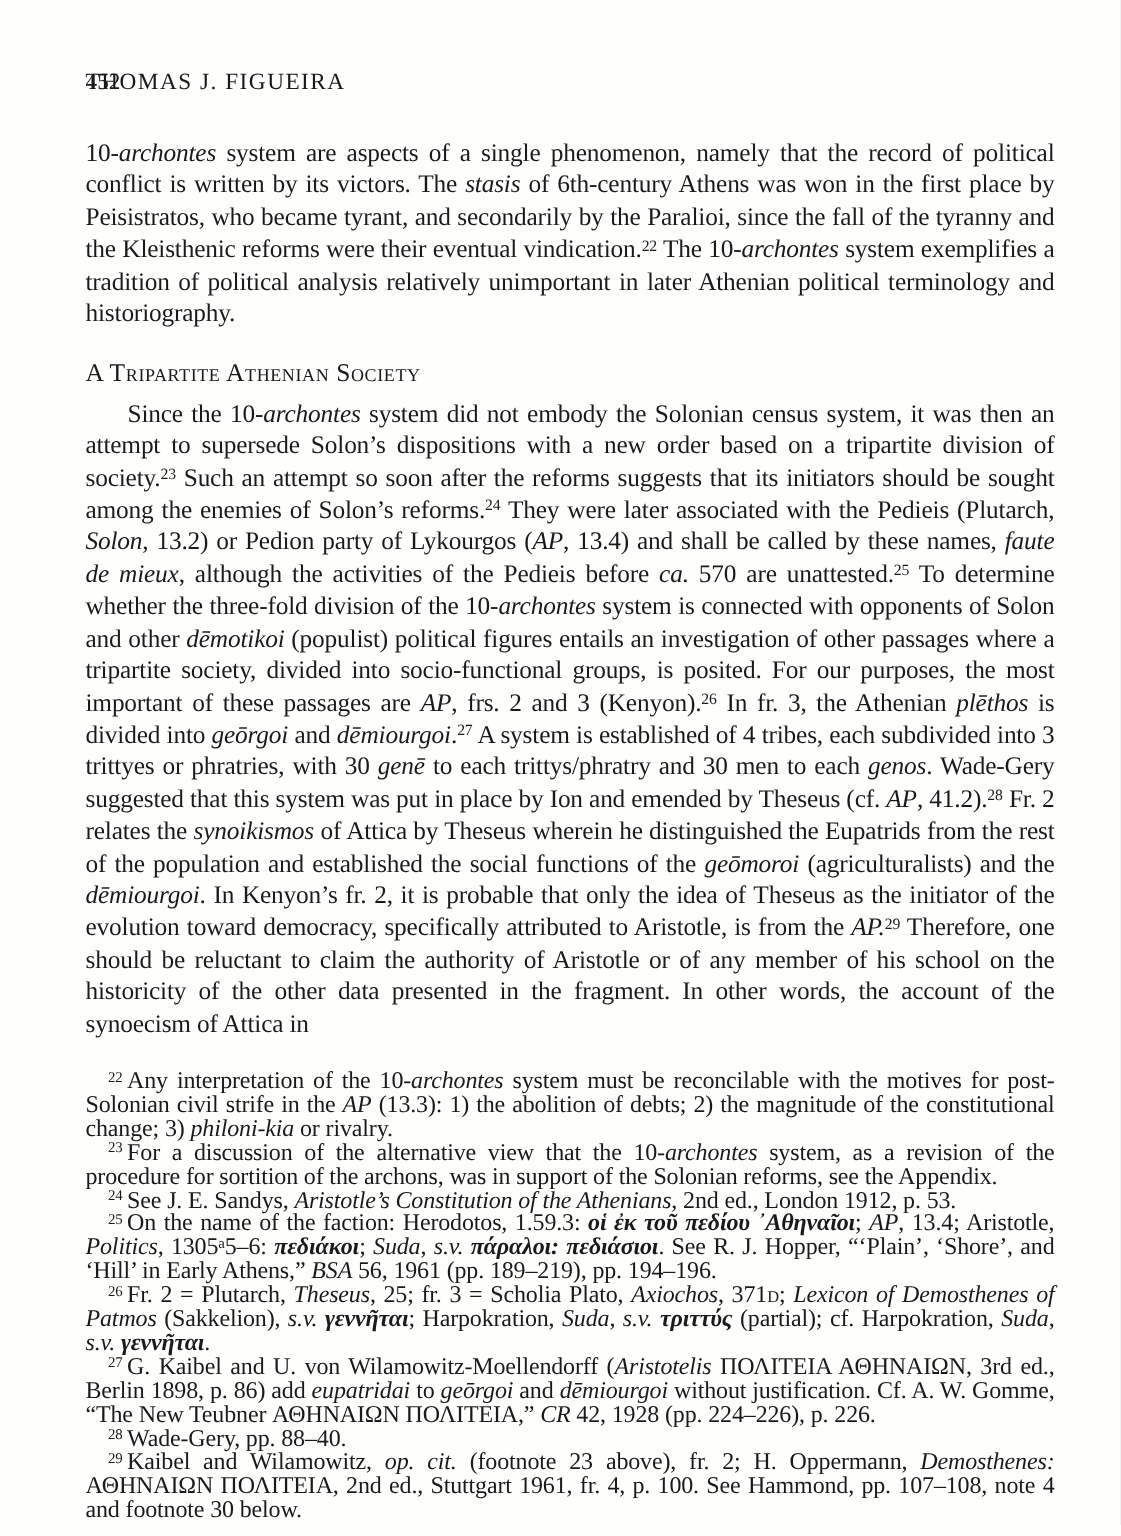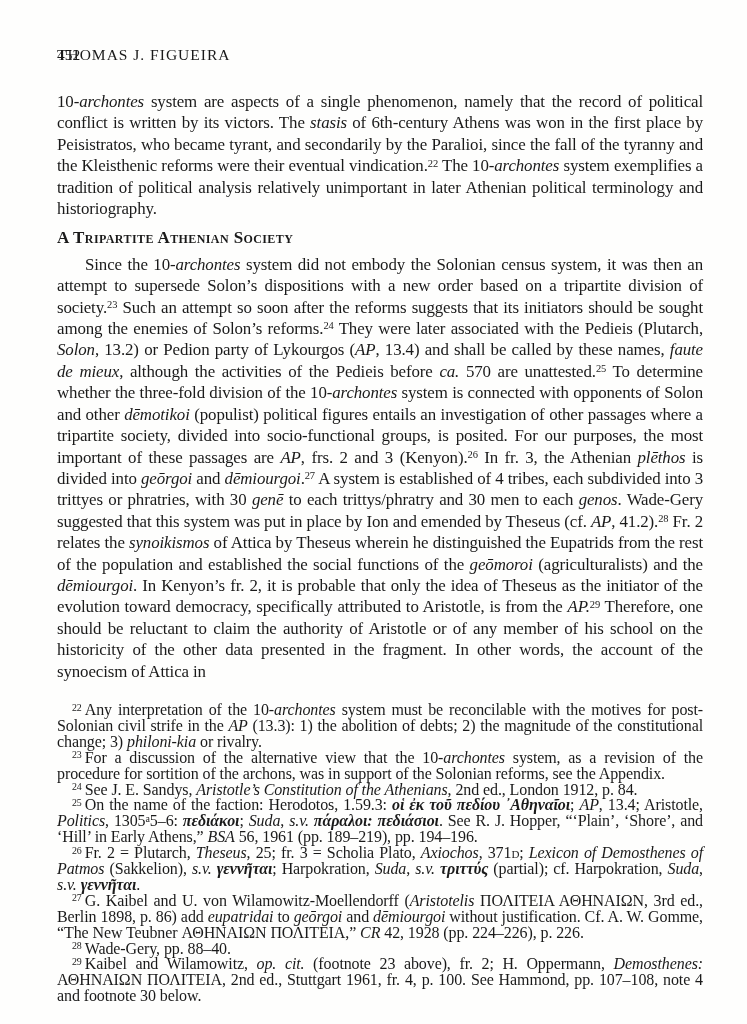--- a/index.html
+++ b/index.html
@@ -46,24 +46,24 @@
     letter-spacing: -0.12px;
   }
   .body-text p {
     margin: 0;
   }
   p.main-paragraph {
     text-indent: 28px;
   }
   h2.section-heading {
     font-size: 17px;
-    font-weight: bold;
+    font-weight: normal;
     font-variant: small-caps;
     letter-spacing: 0.4px;
-    margin: 8px 0 5px 0;
+    margin: 19px 0 5px 0;
     text-align: left;
   }
   .footnotes {
     margin-top: 20px;
     font-size: 16px;
     line-height: 15.9px;
     text-align: justify;
     letter-spacing: -0.1px;
   }
   .footnotes p {
@@ -97,21 +97,21 @@
 
     <main class="body-text">
       <p class="opening-paragraph"><span>10-</span><span class="seg-i">archontes</span><span> system are aspects of a single phenomenon, namely that the record of political conflict is written by its victors. The </span><span class="seg-i">stasis</span><span> of 6th-century Athens was won in the first place by Peisistratos, who became tyrant, and secondarily by the Paralioi, since the fall of the tyranny and the Kleisthenic reforms were their eventual vindication.</span><sup>22</sup><span> The 10-</span><span class="seg-i">archontes</span><span> system exemplifies a tradition of political analysis relatively unimportant in later Athenian political terminology and historiography.</span></p>
       <h2 class="section-heading">A Tripartite Athenian Society</h2>
       <p class="main-paragraph"><span>Since the 10-</span><span class="seg-i">archontes</span><span> system did not embody the Solonian census system, it was then an attempt to supersede Solon’s dispositions with a new order based on a tripartite division of society.</span><sup>23</sup><span> Such an attempt so soon after the reforms suggests that its initiators should be sought among the enemies of Solon’s reforms.</span><sup>24</sup><span> They were later associated with the Pedieis (Plutarch, </span><span class="seg-i">Solon</span><span>, 13.2) or Pedion party of Lykourgos (</span><span class="seg-i">AP</span><span>, 13.4) and shall be called by these names, </span><span class="seg-i">faute de mieux</span><span>, although the activities of the Pedieis before </span><span class="seg-i">ca.</span><span> 570 are unattested.</span><sup>25</sup><span> To determine whether the three-fold division of the 10-</span><span class="seg-i">archontes</span><span> system is connected with opponents of Solon and other </span><span class="seg-i">dēmotikoi</span><span> (populist) political figures entails an investigation of other passages where a tripartite society, divided into socio-functional groups, is posited. For our purposes, the most important of these passages are </span><span class="seg-i">AP</span><span>, frs. 2 and 3 (Kenyon).</span><sup>26</sup><span> In fr. 3, the Athenian </span><span class="seg-i">plēthos</span><span> is divided into </span><span class="seg-i">geōrgoi</span><span> and </span><span class="seg-i">dēmiourgoi</span><span>.</span><sup>27</sup><span> A system is established of 4 tribes, each subdivided into 3 trittyes or phratries, with 30 </span><span class="seg-i">genē</span><span> to each trittys/phratry and 30 men to each </span><span class="seg-i">genos</span><span>. Wade-Gery suggested that this system was put in place by Ion and emended by Theseus (cf. </span><span class="seg-i">AP</span><span>, 41.2).</span><sup>28</sup><span> Fr. 2 relates the </span><span class="seg-i">synoikismos</span><span> of Attica by Theseus wherein he distinguished the Eupatrids from the rest of the population and established the social functions of the </span><span class="seg-i">geōmoroi</span><span> (agriculturalists) and the </span><span class="seg-i">dēmiourgoi</span><span>. In Kenyon’s fr. 2, it is probable that only the idea of Theseus as the initiator of the evolution toward democracy, specifically attributed to Aristotle, is from the </span><span class="seg-i">AP.</span><sup>29</sup><span> Therefore, one should be reluctant to claim the authority of Aristotle or of any member of his school on the historicity of the other data presented in the fragment. In other words, the account of the synoecism of Attica in</span></p>
     </main>
 
     <section class="footnotes">
       <p class="footnote"><sup class="fn-num">22</sup><span class="fn-text"><span>Any interpretation of the 10-</span><span class="seg-i">archontes</span><span> system must be reconcilable with the motives for post-Solonian civil strife in the </span><span class="seg-i">AP</span><span> (13.3): 1) the abolition of debts; 2) the magnitude of the constitutional change; 3) </span><span class="seg-i">philoni-kia</span><span> or rivalry.</span></span></p>
       <p class="footnote"><sup class="fn-num">23</sup><span class="fn-text"><span>For a discussion of the alternative view that the 10-</span><span class="seg-i">archontes</span><span> system, as a revision of the procedure for sortition of the archons, was in support of the Solonian reforms, see the Appendix.</span></span></p>
-      <p class="footnote"><sup class="fn-num">24</sup><span class="fn-text"><span>See J. E. Sandys, </span><span class="seg-i">Aristotle’s Constitution of the Athenians</span><span>, 2nd ed., London 1912, p. 84.</span></span></p>
+      <p class="footnote"><sup class="fn-num">24</sup><span class="fn-text"><span>See J. E. Sandys, </span><span class="seg-i">Aristotle’s Constitution of the Athenians</span><span>, 2nd ed., London 1912, p. 53.</span></span></p>
       <p class="footnote"><sup class="fn-num">25</sup><span class="fn-text"><span>On the name of the faction: Herodotos, 1.59.3: </span><span class="seg-bi">οἱ ἐκ τοῦ πεδίου ᾽Αθηναῖοι</span><span>; </span><span class="seg-i">AP</span><span>, 13.4; Aristotle, </span><span class="seg-i">Politics</span><span>, 1305</span><sup>a</sup><span>5–6: </span><span class="seg-bi">πεδιάκοι</span><span>; </span><span class="seg-i">Suda</span><span>, </span><span class="seg-i">s.v.</span><span> </span><span class="seg-bi">πάραλοι: πεδιάσιοι</span><span>. See R. J. Hopper, “‘Plain’, ‘Shore’, and ‘Hill’ in Early Athens,” </span><span class="seg-i">BSA</span><span> 56, 1961 (pp. 189–219), pp. 194–196.</span></span></p>
       <p class="footnote"><sup class="fn-num">26</sup><span class="fn-text"><span>Fr. 2 = Plutarch, </span><span class="seg-i">Theseus</span><span>, 25; fr. 3 = Scholia Plato, </span><span class="seg-i">Axiochos</span><span>, 371</span><span class="seg-sc">d</span><span>; </span><span class="seg-i">Lexicon of Demosthenes of Patmos</span><span> (Sakkelion), </span><span class="seg-i">s.v.</span><span> </span><span class="seg-bi">γεννῆται</span><span>; Harpokration, </span><span class="seg-i">Suda</span><span>, </span><span class="seg-i">s.v.</span><span> </span><span class="seg-bi">τριττύς</span><span> (partial); cf. Harpokration, </span><span class="seg-i">Suda</span><span>, </span><span class="seg-i">s.v.</span><span> </span><span class="seg-bi">γεννῆται</span><span>.</span></span></p>
       <p class="footnote"><sup class="fn-num">27</sup><span class="fn-text"><span>G. Kaibel and U. von Wilamowitz-Moellendorff (</span><span class="seg-i">Aristotelis</span><span> ΠΟΛΙΤΕΙΑ ΑΘΗΝΑΙΩΝ, 3rd ed., Berlin 1898, p. 86) add </span><span class="seg-i">eupatridai</span><span> to </span><span class="seg-i">geōrgoi</span><span> and </span><span class="seg-i">dēmiourgoi</span><span> without justification. Cf. A. W. Gomme, “The New Teubner ΑΘΗΝΑΙΩΝ ΠΟΛΙΤΕΙΑ,” </span><span class="seg-i">CR</span><span> 42, 1928 (pp. 224–226), p. 226.</span></span></p>
       <p class="footnote"><sup class="fn-num">28</sup><span class="fn-text"><span>Wade-Gery, pp. 88–40.</span></span></p>
       <p class="footnote"><sup class="fn-num">29</sup><span class="fn-text"><span>Kaibel and Wilamowitz, </span><span class="seg-i">op. cit.</span><span> (footnote 23 above), fr. 2; H. Oppermann, </span><span class="seg-i">Demosthenes:</span><span> ΑΘΗΝΑΙΩΝ ΠΟΛΙΤΕΙΑ, 2nd ed., Stuttgart 1961, fr. 4, p. 100. See Hammond, pp. 107–108, note 4 and footnote 30 below.</span></span></p>
     </section>
 
   </div>
 </div>
 

